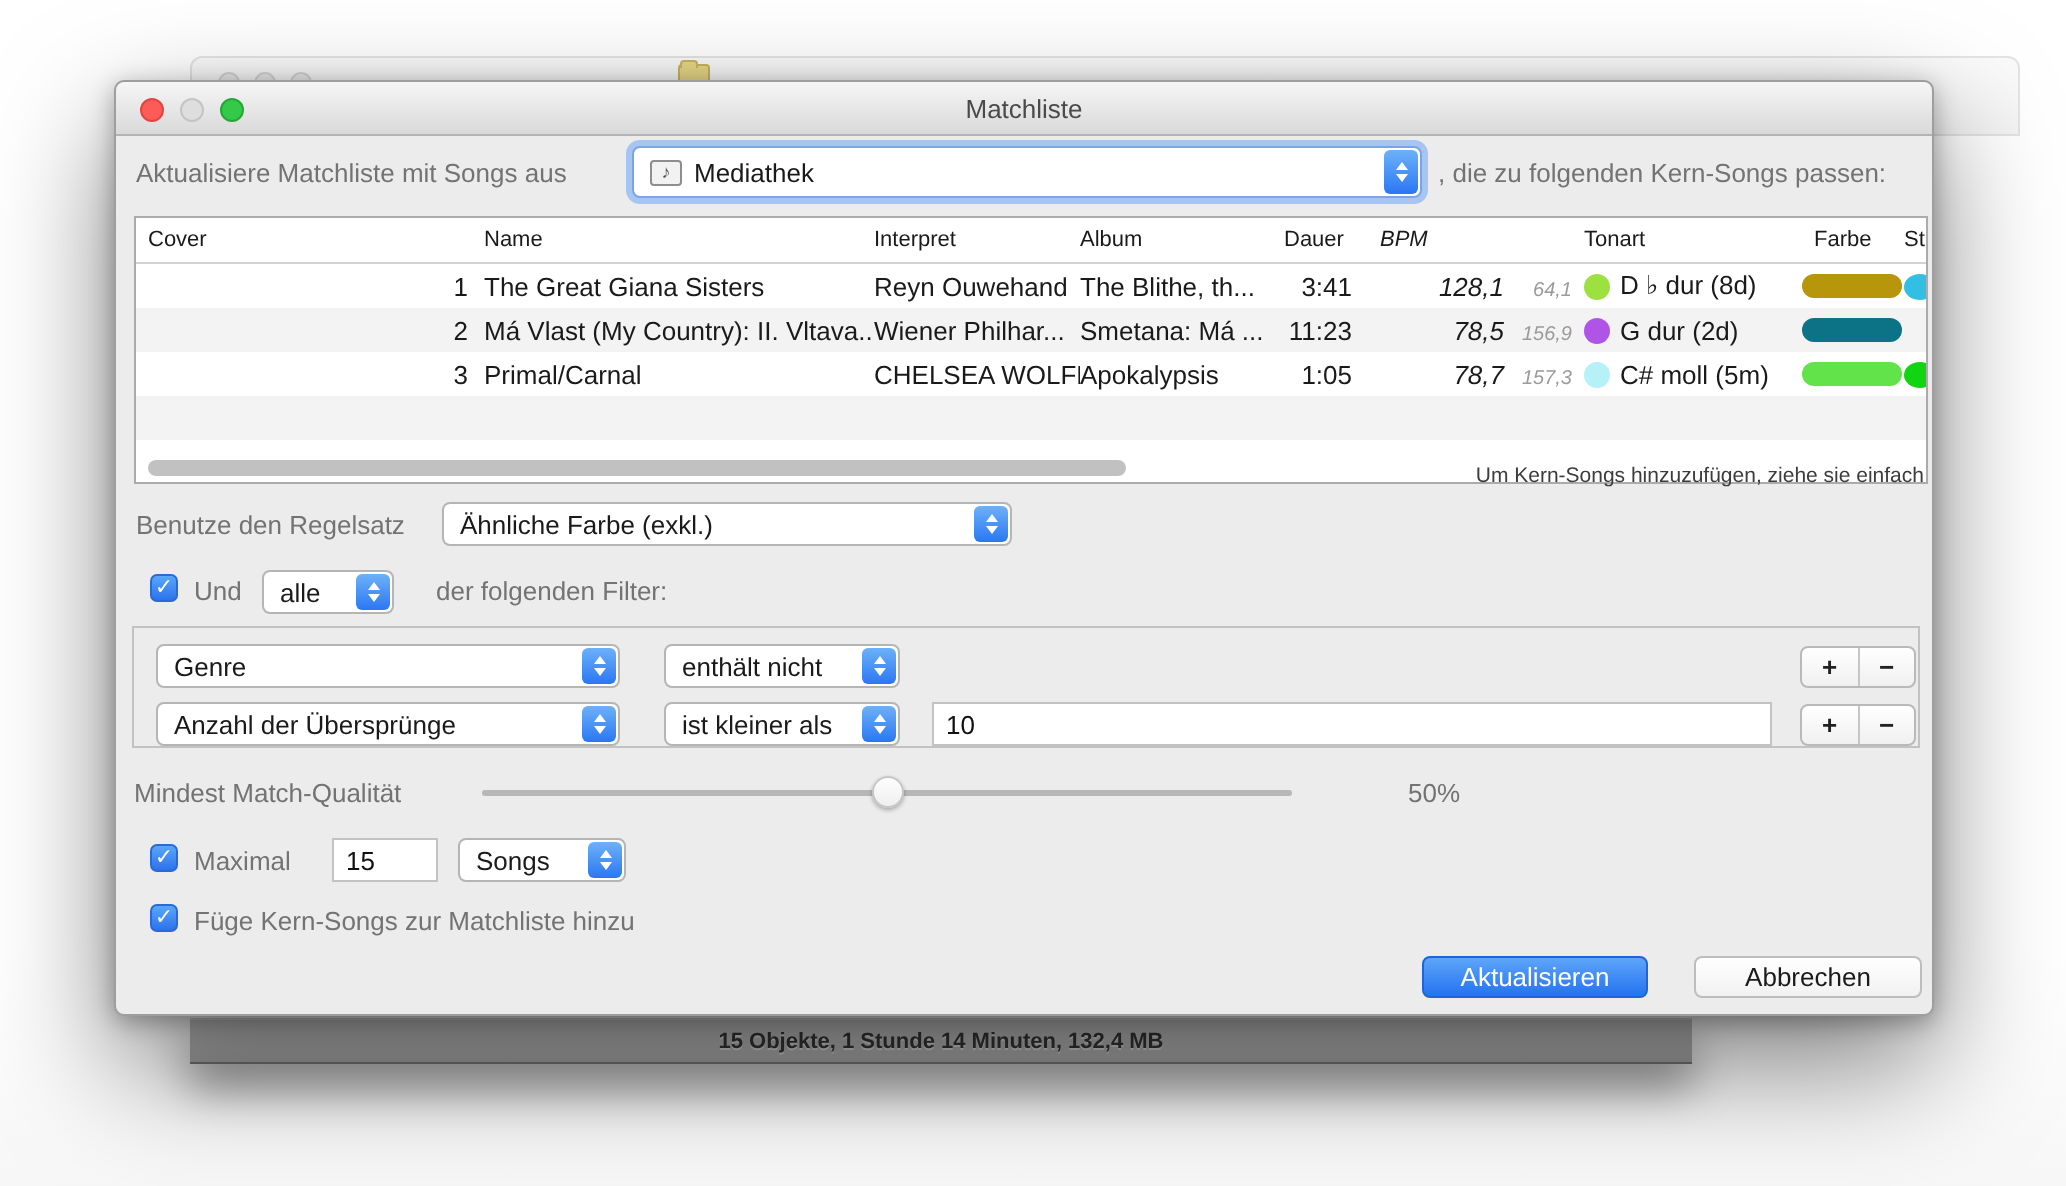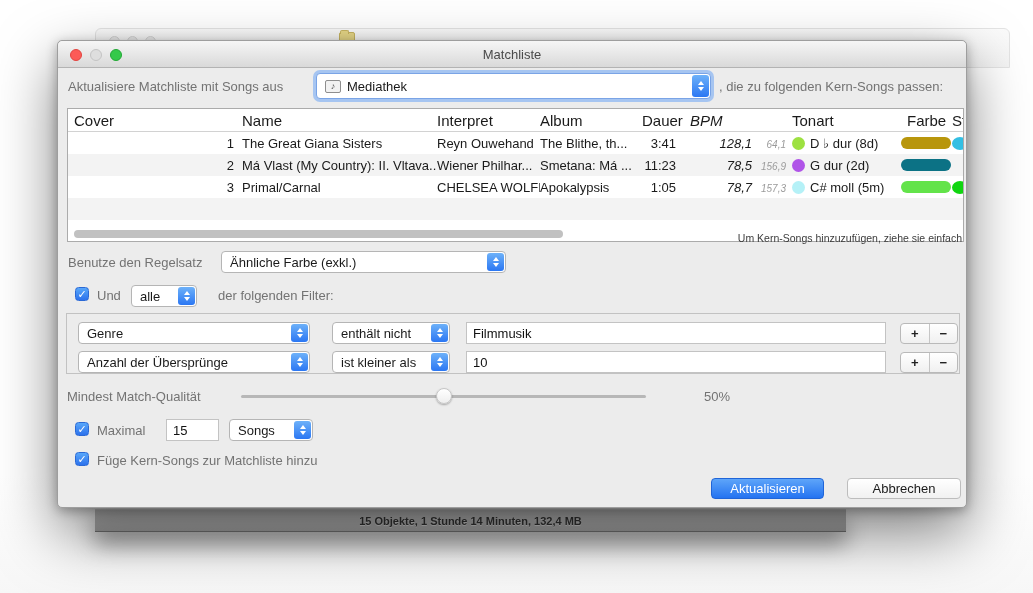--- a/index.html
+++ b/index.html
@@ -57,21 +57,21 @@
     background:linear-gradient(#58a7fa,#2d72ec);border:1px solid #2a69d6;
     color:#fff;font-size:11px;line-height:12px;text-align:center;font-weight:bold;}
   .cb::after{content:"✓";}
   
   .ti{background:#fff;border:1px solid #c3c3c3;font-size:13px;padding:0 6px;
     font-family:"Liberation Sans","DejaVu Sans",sans-serif;color:#111;}
   
   .songtable{position:absolute;left:9px;top:67px;width:897px;height:134px;
     background:#fff;border:1px solid #ababab;overflow:hidden;}
   .thead{display:flex;height:23px;align-items:center;border-bottom:1px solid #d2d2d2;
-    font-size:15px;color:#1a1a1a;}
+    font-size:11px;color:#1a1a1a;}
   .trow{display:flex;height:22px;align-items:center;font-size:13px;}
   .trow.alt{background:#f3f3f3;}
   .c-cover{width:174px;text-align:right;padding-right:8px;flex:0 0 auto;}
   .c-name{width:195px;flex:0 0 auto;white-space:nowrap;overflow:hidden;}
   .c-interpret{width:103px;flex:0 0 auto;white-space:nowrap;overflow:hidden;}
   .c-album{width:102px;flex:0 0 auto;white-space:nowrap;overflow:hidden;}
   .c-dauer{width:48px;flex:0 0 auto;text-align:right;padding-right:14px;}
   .c-bpm{width:102px;flex:0 0 auto;display:flex;align-items:baseline;font-style:italic;}
   .c-bpm .main{flex:1;text-align:right;}
   .c-bpm .sub{width:40px;text-align:right;font-size:10px;color:#9b9b9b;padding-right:6px;}
@@ -258,21 +258,20 @@
           <i class="tri-dn"></i>
         </span>
     </div>
     <div class="dd" style="position:absolute;left:265px;top:8px;width:118px;height:22px;">
       <span>enthält nicht</span>
       <span class="stepper">
           <i class="tri-up"></i>
           <i class="tri-dn"></i>
         </span>
     </div>
-    <input class="ti" style="position: absolute; left: 399px; top: 8px; width: 420px; height: 22px;" value="Filmmusik">
     <div class="seg" style="left:833px;top:9px;">
       <span>+</span>
       <span>−</span>
     </div>
 
     <div class="dd" style="position:absolute;left:11px;top:37px;width:232px;height:22px;">
       <span>Anzahl der Übersprünge</span>
       <span class="stepper">
           <i class="tri-up"></i>
           <i class="tri-dn"></i>

